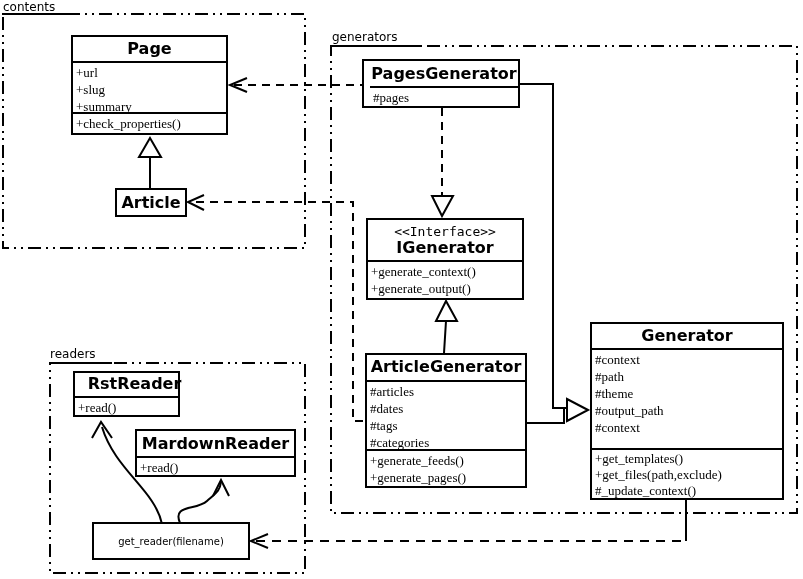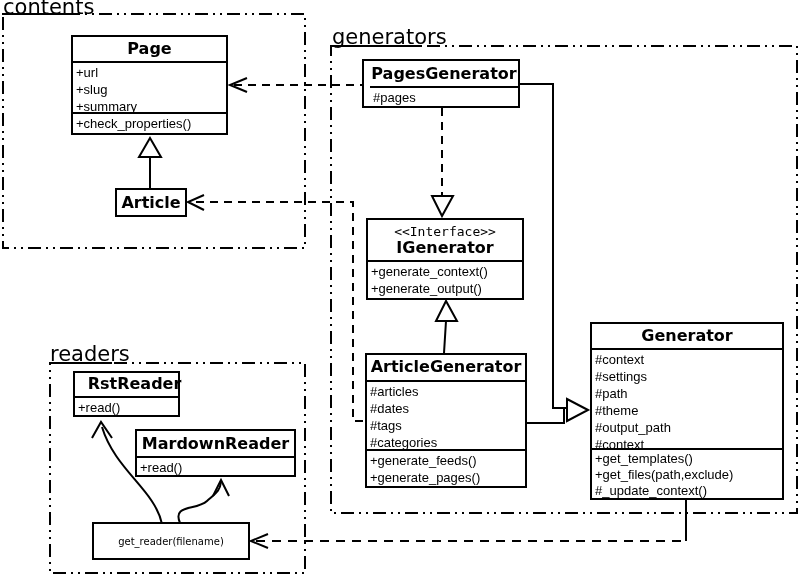--- a/index.html
+++ b/index.html
@@ -2,39 +2,39 @@
 <html><head>
 <meta charset="utf-8">
 <style>
   html,body { margin:0; padding:0; background:#ffffff; }
   #canvas {
     position:relative; width:803px; height:579px; background:#ffffff;
     font-family:"DejaVu Sans", sans-serif; color:#000; overflow:hidden;
   }
   svg.layer { position:absolute; left:0; top:0; }
   .pkg-label {
-    position:absolute; font-size:21px; line-height:15px; color:#000;
+    position:absolute; font-size:12px; line-height:15px; color:#000;
     background:transparent; white-space:nowrap;
   }
   .cls {
     position:absolute; box-sizing:border-box; background:#ffffff;
     border:2px solid #000; display:flex; flex-direction:column;
   }
   .cls-title {
     display:flex; flex-direction:column; align-items:center; justify-content:center;
     font-weight:bold; font-size:16px; line-height:18px; white-space:nowrap;
   }
   .stereo {
     font-family:"DejaVu Sans Mono", monospace; font-weight:normal;
     font-size:13px; line-height:15px;
   }
   .sec { border-top:2px solid #000; box-sizing:border-box; padding:1px 2px 0 3px; overflow:hidden; }
   .grow { flex:1 1 auto; }
   .mono-line {
-    font-family:Liberation Sans, sans-serif; font-size:13px; line-height:17px;
+    font-family:Liberation Serif, serif; font-size:13px; line-height:17px;
     white-space:pre; overflow:hidden;
   }
   .mono-line.tight { line-height:16px; }
   .single-label {
     position:absolute; box-sizing:border-box; background:#ffffff; border:2px solid #000;
     display:flex; align-items:center; justify-content:center;
     font-size:10px; white-space:nowrap;
   }
 </style>
 </head>
@@ -129,21 +129,20 @@
     <div class="sec grow">
       <div class="mono-line">+generate_feeds()</div>
       <div class="mono-line">+generate_pages()</div>
     </div>
   </div>
 
   <div class="cls" style="left:590px; top:322px; width:194px; height:178px;">
     <div class="cls-title" style="height:24px;">Generator</div>
     <div class="sec" style="height:102px;">
       <div class="mono-line">#context</div>
-      <div class="mono-line">#settings</div>
       <div class="mono-line">#path</div>
       <div class="mono-line">#theme</div>
       <div class="mono-line">#output_path</div>
       <div class="mono-line">#context</div>
     </div>
     <div class="sec grow">
       <div class="mono-line tight">+get_templates()</div>
       <div class="mono-line tight">+get_files(path,exclude)</div>
       <div class="mono-line tight">#_update_context()</div>
     </div>

